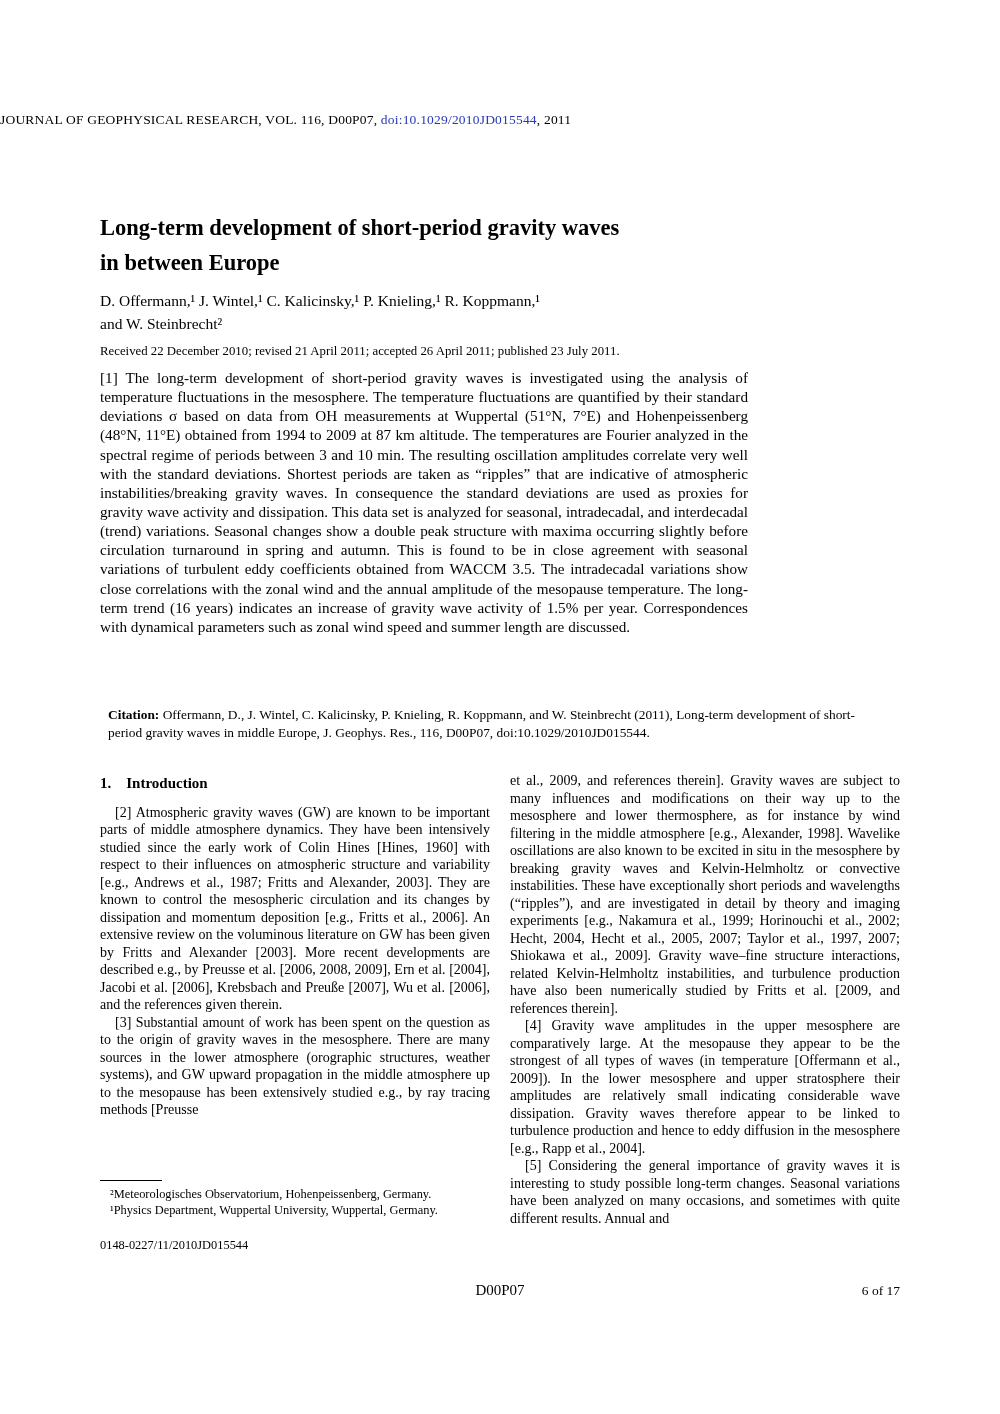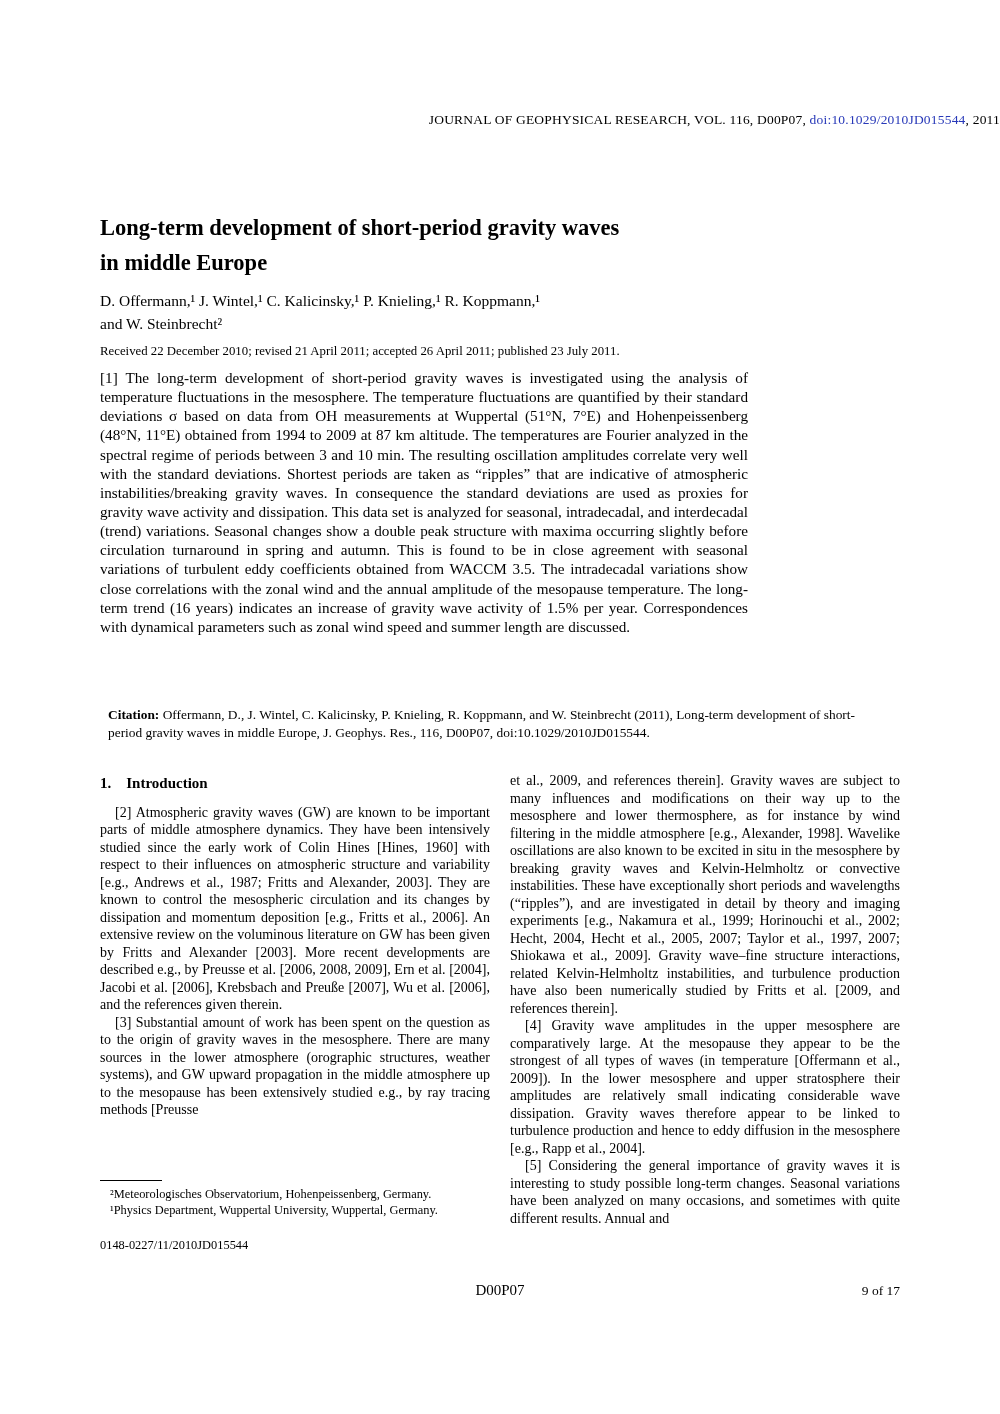--- a/index.html
+++ b/index.html
@@ -7,21 +7,21 @@
   .page {
     position: relative;
     width: 1000px;
     height: 1414px;
     background: var(--page-bg, #ffffff);
     color: var(--text, #000000);
     font-family: "Liberation Serif", "DejaVu Serif", serif;
   }
   .journal-line {
     position: absolute; top: 112px; left: 0; width: 100%;
-    text-align: right; font-size: 13.5px; letter-spacing: 0.2px;
+    text-align: left; font-size: 13.5px; letter-spacing: 0.2px;
   }
   .doi { color: var(--doi-link, #2738b8); }
   .title {
     position: absolute; top: 211px; left: 100px; width: 650px;
     margin: 0; font-size: 22.5px; font-weight: bold; line-height: 1.55;
     white-space: pre-line;
   }
   .authors {
     position: absolute; top: 289px; left: 100px; width: 650px;
     font-size: 15.5px; line-height: 1.5; white-space: pre-line;
@@ -68,21 +68,21 @@
 </head>
 <body>
 
 <div class="page">
 
   <div class="journal-line">
     <span>JOURNAL OF GEOPHYSICAL RESEARCH, VOL. 116, D00P07, </span><span class="doi">doi:10.1029/2010JD015544</span><span>, 2011</span>
   </div>
 
   <h1 class="title">Long-term development of short-period gravity waves
-in middle Europe</h1>
+in between Europe</h1>
 
   <div class="authors">D. Offermann,¹ J. Wintel,¹ C. Kalicinsky,¹ P. Knieling,¹ R. Koppmann,¹
 and W. Steinbrecht²</div>
 
   <div class="received">Received 22 December 2010; revised 21 April 2011; accepted 26 April 2011; published 23 July 2011.</div>
 
   <div class="abstract">[1]  The long-term development of short-period gravity waves is investigated using the analysis of temperature fluctuations in the mesosphere. The temperature fluctuations are quantified by their standard deviations σ based on data from OH measurements at Wuppertal (51°N, 7°E) and Hohenpeissenberg (48°N, 11°E) obtained from 1994 to 2009 at 87 km altitude. The temperatures are Fourier analyzed in the spectral regime of periods between 3 and 10 min. The resulting oscillation amplitudes correlate very well with the standard deviations. Shortest periods are taken as “ripples” that are indicative of atmospheric instabilities/breaking gravity waves. In consequence the standard deviations are used as proxies for gravity wave activity and dissipation. This data set is analyzed for seasonal, intradecadal, and interdecadal (trend) variations. Seasonal changes show a double peak structure with maxima occurring slightly before circulation turnaround in spring and autumn. This is found to be in close agreement with seasonal variations of turbulent eddy coefficients obtained from WACCM 3.5. The intradecadal variations show close correlations with the zonal wind and the annual amplitude of the mesopause temperature. The long-term trend (16 years) indicates an increase of gravity wave activity of 1.5% per year. Correspondences with dynamical parameters such as zonal wind speed and summer length are discussed.</div>
 
   <div class="citation">
     <span class="label">Citation:</span><span> Offermann, D., J. Wintel, C. Kalicinsky, P. Knieling, R. Koppmann, and W. Steinbrecht (2011), Long-term development of short-period gravity waves in middle Europe, J. Geophys. Res., 116, D00P07, doi:10.1029/2010JD015544.</span>
@@ -108,16 +108,16 @@
     <div class="footnote">²Meteorologisches Observatorium, Hohenpeissenberg, Germany.</div>
     <div class="footnote">¹Physics Department, Wuppertal University, Wuppertal, Germany.</div>
   </div>
 
   <div class="copyright">
     <div>0148-0227/11/2010JD015544</div>
   </div>
 
   <div class="footer">
     <span class="footer-id">D00P07</span>
-    <span class="footer-page">9 of 17</span>
+    <span class="footer-page">6 of 17</span>
   </div>
 
 </div>
 
 </body></html>

